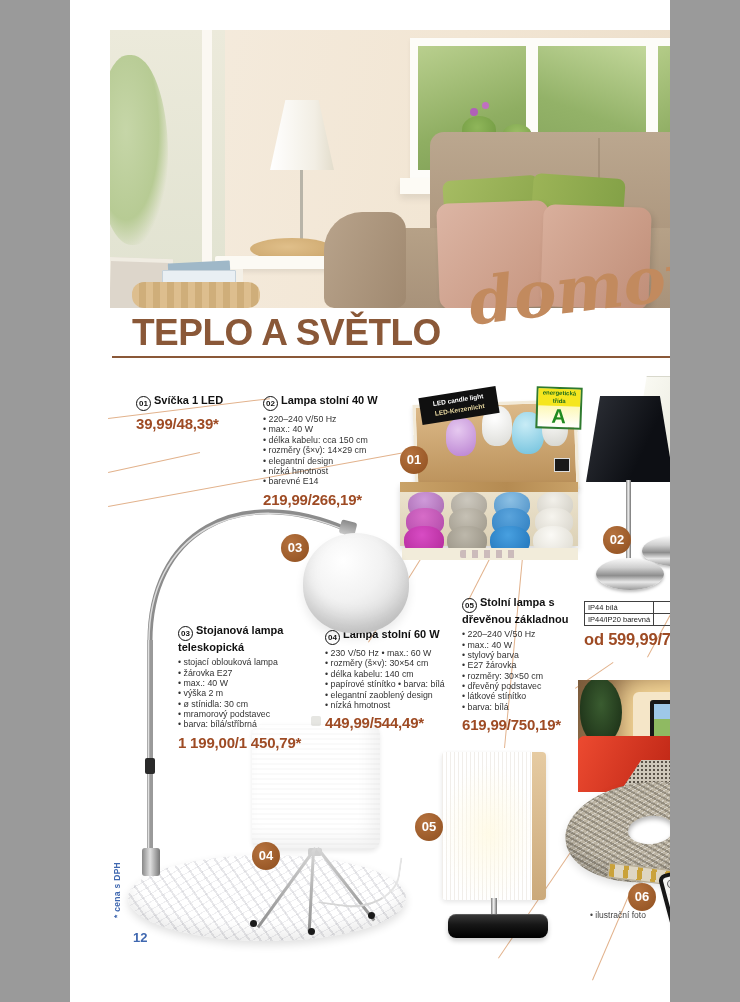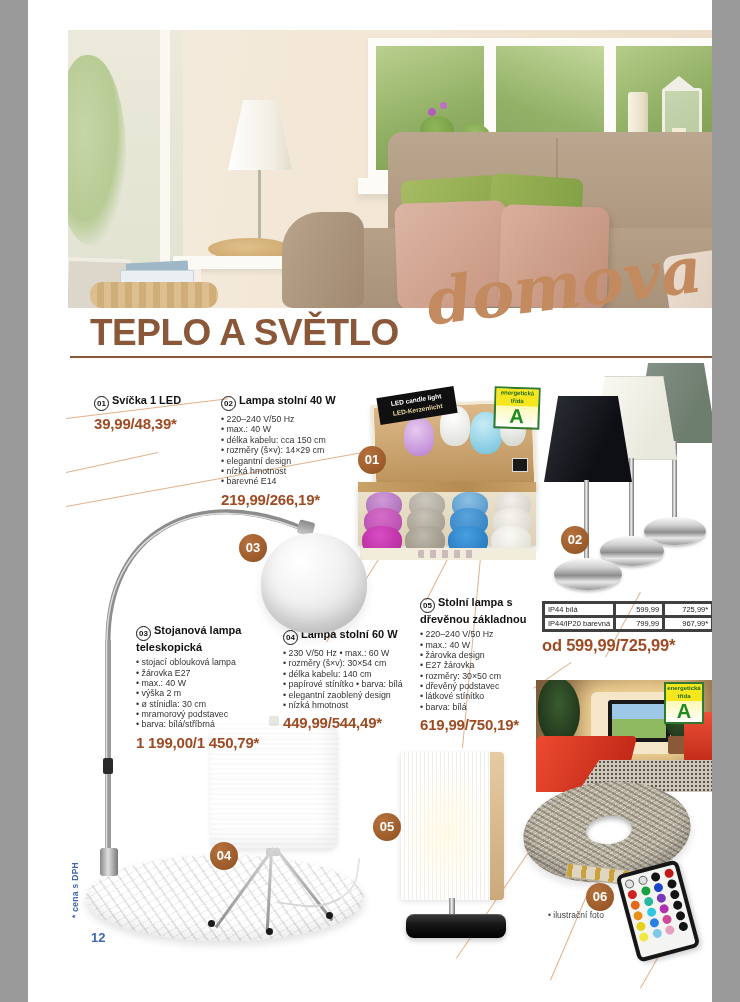--- a/index.html
+++ b/index.html
@@ -1,16 +1,16 @@
 <!DOCTYPE html>
 <html><head>
 <meta charset="utf-8">
 <style>
   html,body{margin:0;padding:0;background:#9a9a9a;}
-  #page{position:relative;width:684px;height:1002px;background:#ffffff;overflow:hidden;
+  #page{position:relative;width:600px;height:1002px;background:#ffffff;overflow:hidden;
         font-family:"Liberation Sans",sans-serif;margin:0 auto;}
   .a{position:absolute;}
   
   .line{position:absolute;height:1px;background:#e2b28c;transform-origin:0 0;z-index:1;}
   
   .prod{position:absolute;z-index:3;color:#2e2e2e;}
   .ptitle{font-size:11px;font-weight:bold;color:#111;line-height:1.2;margin-bottom:3px;}
   .pnum{display:inline-block;width:13px;height:13px;border:1.4px solid #111;border-radius:50%;
         font-size:8px;font-weight:bold;text-align:center;line-height:13px;margin-right:3px;vertical-align:-2px;}
   .bullets{font-size:8.8px;line-height:1.18;color:#333;}
@@ -20,21 +20,21 @@
   .badge{position:absolute;width:28px;height:28px;border-radius:50%;z-index:5;
          background:radial-gradient(circle at 35% 30%,#b5723e,#8f4f1f);
          color:#fff;font-weight:bold;font-size:13px;text-align:center;line-height:28px;}
   
   .energy{position:absolute;border:2px solid #2f7a2f;background:linear-gradient(#fbf37a,#ffffff);
           text-align:center;z-index:6;}
   .energy .el{background:#f5e61e;color:#1c6b1c;font-weight:bold;font-size:6px;line-height:1.25;padding:1px 0;}
   .energy .eg{color:#1f8a1f;font-weight:bold;font-size:20px;line-height:1.05;}
   
   .ptable{border-collapse:collapse;margin-top:3px;}
-  .ptable td{border:3px solid #404040;font-size:7.5px;padding:1px 3px;color:#222;white-space:nowrap;}
+  .ptable td{border:1px solid #404040;font-size:7.5px;padding:1px 3px;color:#222;white-space:nowrap;}
   .ptable td.n{width:60px;} .ptable td.v{width:40px;text-align:right;}
   
   .trap{clip-path:polygon(16% 0%,84% 0%,100% 100%,0% 100%);}
   .chromeV{background:linear-gradient(90deg,#7f7f7f,#f2f2f2 45%,#6f6f6f);}
   .cbase{border-radius:50%;background:linear-gradient(180deg,#fafafa 0%,#cfcfcf 30%,#8e8e8e 55%,#e8e8e8 75%,#9a9a9a 100%);
          box-shadow:0 2px 3px rgba(0,0,0,0.25);}
   .foot{position:absolute;width:7px;height:7px;border-radius:50%;background:#1a1a1a;z-index:3;}
   .leg{position:absolute;width:3px;background:linear-gradient(#d6d6d6,#8f8f8f);transform-origin:top center;z-index:2;}
 </style>
 </head>
@@ -150,21 +150,21 @@
         <div>nízká hmotnost</div>
     </div>
     <div class="price">449,99/544,49*</div>
   </div>
 
   <div class="prod" style="left:392px;top:596px;width:130px;">
     <div class="ptitle" style="max-width:118px;"><span class="pnum">05</span><span>Stolní lampa s dřevěnou základnou</span></div>
     <div class="bullets">
       <div>220–240 V/50 Hz</div>
         <div>max.: 40 W</div>
-      <div>žárovka design</div>
+      <div>stylový barva</div>
         <div>E27 žárovka</div>
       <div>rozměry: 30×50 cm</div>
         <div>dřevěný podstavec</div>
       <div>látkové stínítko</div>
         <div>barva: bílá</div>
     </div>
     <div class="price">619,99/750,19*</div>
   </div>
 
   <div class="prod" style="left:514px;top:598px;width:192px;">

